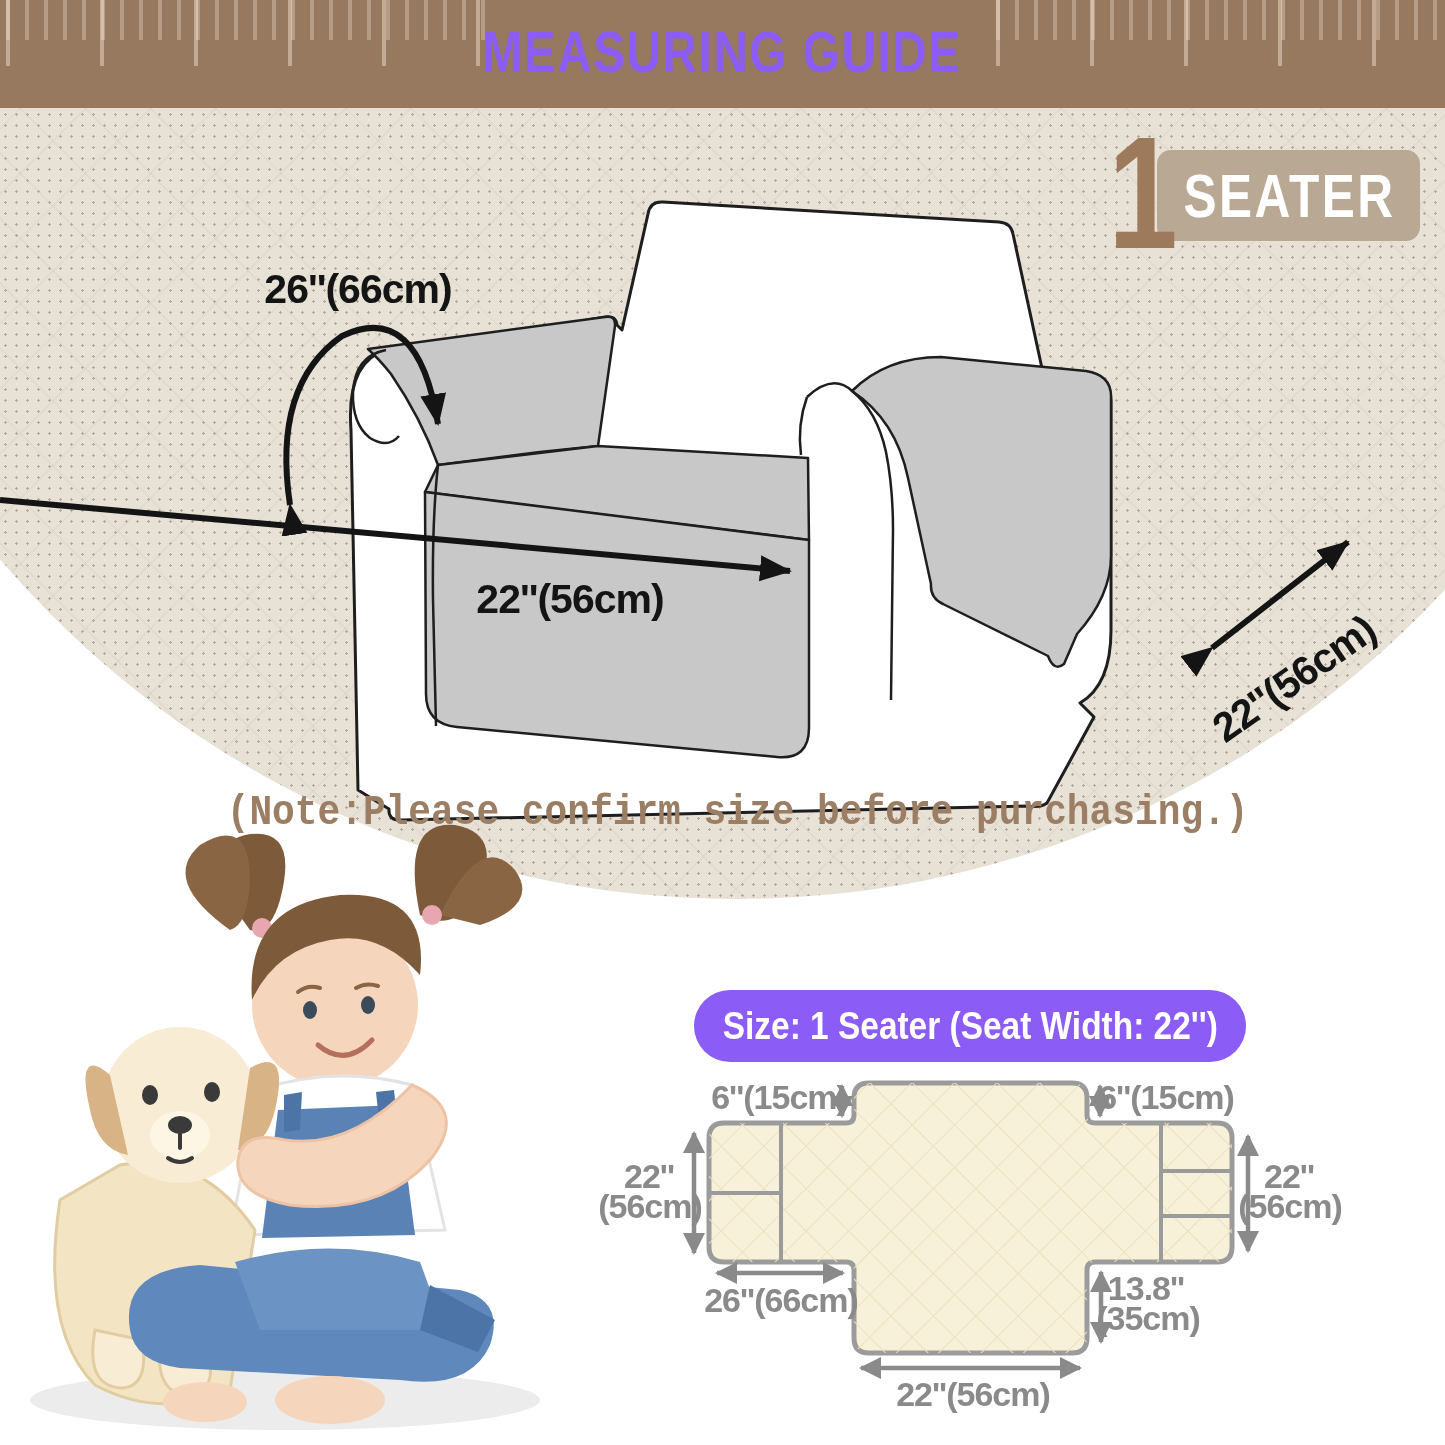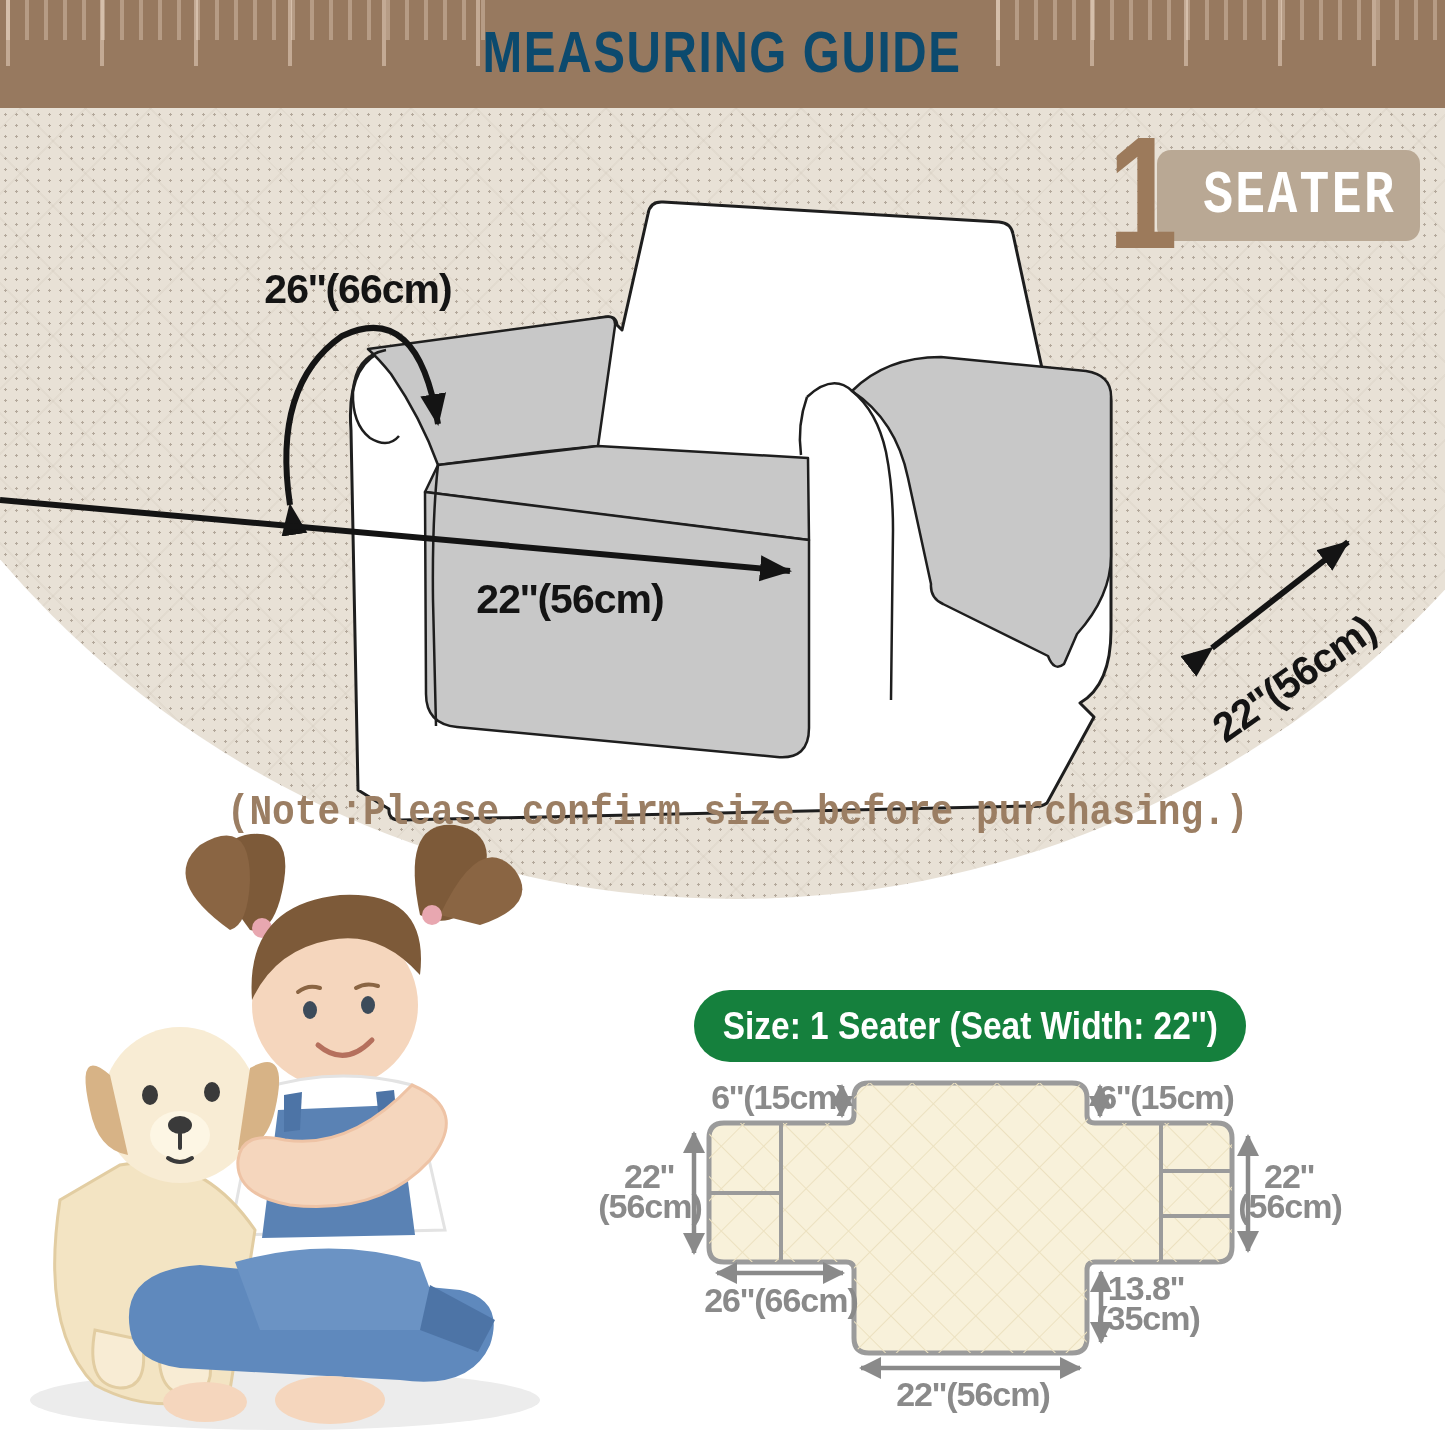--- a/index.html
+++ b/index.html
@@ -19,38 +19,38 @@
   
   #header{left:0;top:0;width:1445px;height:108px;background:#97795f;z-index:3;}
   .ticks{top:0;height:108px;
     background-image:
       linear-gradient(90deg, rgba(255,238,222,.42) 0 4px, transparent 4px),
       linear-gradient(90deg, rgba(255,238,222,.30) 0 4px, transparent 4px);
     background-size:94px 66px, 19px 40px;
     background-repeat:repeat-x, repeat-x;}
   #ticks-left{left:6px;width:484px;}
   #ticks-right{left:996px;width:449px;}
-  #page-title{left:0;top:18px;width:1445px;text-align:center;color:#0c4a6e;
+  #page-title{left:0;top:18px;width:1445px;text-align:center;color:#8b5cf6;
     font-size:58px;font-weight:700;letter-spacing:2px;z-index:4;}
   #page-title span{display:inline-block;transform:scaleX(.82);}
 
   
   #seater-rect{left:1157px;top:150px;width:263px;height:91px;background:#b9a894;border-radius:14px;z-index:2;
-    display:flex;align-items:center;justify-content:flex-end;font-family:Liberation Mono, monospace;}
+    display:flex;align-items:center;justify-content:flex-start;}
   #seater-rect .lbl{color:#fff;font-size:62px;font-weight:700;letter-spacing:3px;transform:scaleX(.8);}
   #seater-digit{left:1098px;top:118px;width:90px;text-align:center;color:#9c7a5b;font-size:160px;line-height:150px;
     font-weight:700;z-index:2;transform:scaleX(.78);}
 
   
   #note-line{left:30px;top:788px;width:1415px;text-align:center;color:#9b7e63;
     font-size:43px;font-weight:700;z-index:2;font-family:Liberation Mono, monospace;}
   #note-line span{display:inline-block;transform:scaleX(.88);}
 
   
-  #size-pill{left:694px;top:990px;width:552px;height:72px;border-radius:36px;background:#15803d;z-index:2;
+  #size-pill{left:694px;top:990px;width:552px;height:72px;border-radius:36px;background:#8b5cf6;z-index:2;
     display:flex;align-items:center;justify-content:center;}
   #size-pill .lbl{color:#fff;font-size:38px;font-weight:700;transform:scaleX(.88);white-space:nowrap;}
 
   svg{position:absolute;overflow:visible;}
   #chair-svg{left:290px;top:183px;width:840px;height:660px;z-index:1;}
   #flat-svg{left:600px;top:1060px;width:770px;height:385px;z-index:2;}
   #kid-svg{left:0;top:790px;width:560px;height:655px;z-index:1;}
 
   .chair-label{font-size:41px;font-weight:700;fill:#141414;letter-spacing:-1px;}
   .flat-label{font-size:34px;font-weight:700;fill:#8a8a8a;letter-spacing:-1px;}

